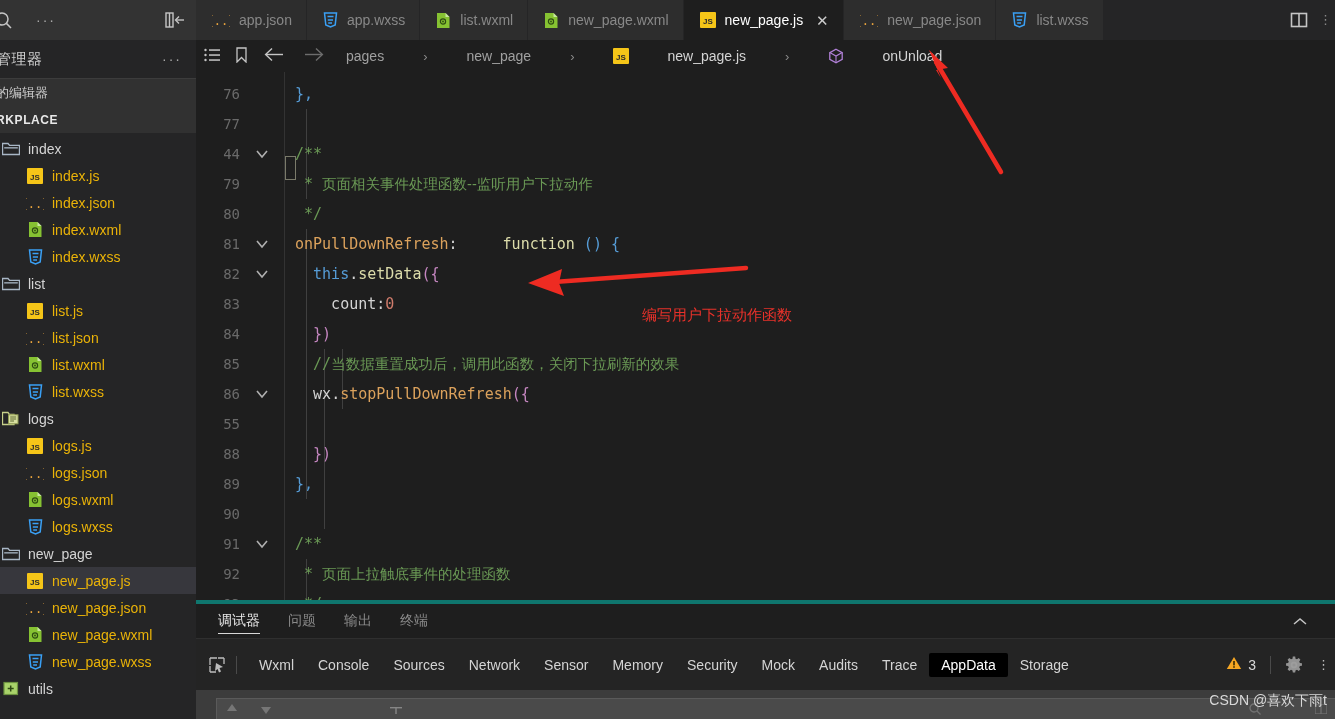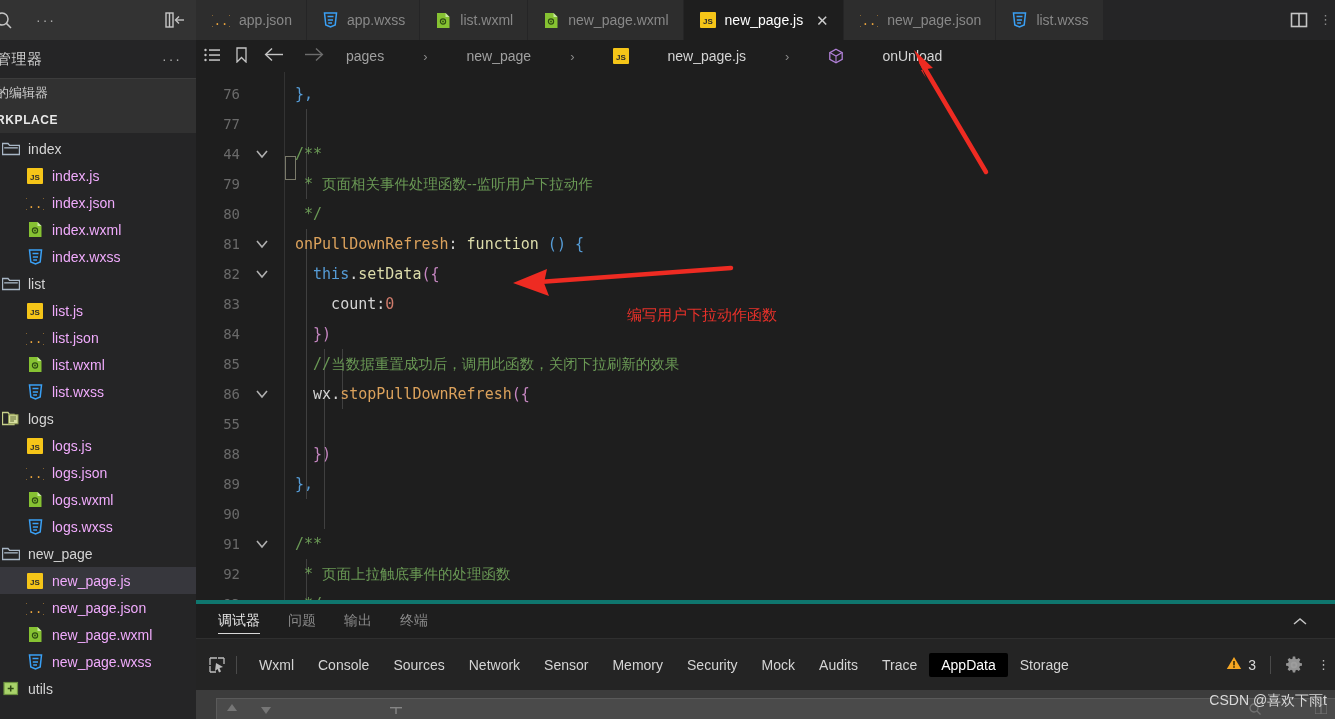--- a/index.html
+++ b/index.html
@@ -75,21 +75,21 @@
     position: relative;
   }
   .tree-row.selected { background: #37373d; }
   .tree-row .ticon {
     width: 22px; height: 18px; flex: 0 0 22px;
     display: flex; align-items: center; justify-content: center;
     margin-right: 6px;
   }
   .tree-row.folder { padding-left: 0; }
   .tree-row.file { padding-left: 24px; }
-  .tree-label { font-size: 14px; color: #f0abfc; }
+  .tree-label { font-size: 14px; color: #eab308; }
   .tree-row.folder .tree-label { color: #d4d4d4; }
 
   
   .main { flex: 1; display: flex; flex-direction: column; height: 719px; min-width: 0; }
 
   
   .tabbar {
     height: 40px; background: #252526;
     display: flex; align-items: stretch; flex: 0 0 40px;
     position: relative;
@@ -159,42 +159,42 @@
   }
   .cl {
     height: 30px; line-height: 30px;
     font-family: "DejaVu Sans Mono", "Liberation Mono", monospace;
     font-size: 15px; white-space: pre; color: #d4d4d4;
     position: relative;
   }
   .tok-comment { color: #6A9955; }
   .tok-comment-cjk { color: #6A9955; font-family: "Liberation Sans", sans-serif; font-size: 14.5px; }
   .tok-fn { color: #DCA25C; }
-  .tok-kw { color: #DCDCAA; }
+  .tok-kw { color: #DCDCAA; margin-left: 36px; }
   .tok-this { color: #569CD6; }
   .tok-method { color: #DCDCAA; }
   .tok-prop { color: #d4d4d4; }
   .tok-num { color: #CE7B6B; }
   .tok-punc { color: #d4d4d4; }
   .tok-paren-m { color: #C586C0; }
   .tok-paren-b { color: #569CD6; }
   .tok-var { color: #d4d4d4; }
 
   
   .iguide {
     position: absolute; width: 1px; background: #404040;
   }
   .brace-box {
     position: absolute; border: 1px solid #7a7a6a;
     pointer-events: none;
   }
 
   
   .annot-layer {
-    position: absolute; left: 1px; top: 0; width: 1162px; height: 719px;
+    position: absolute; left: 16px; top: 0; width: 1162px; height: 719px;
     pointer-events: none; z-index: 50;
   }
   .annot-text {
     position: absolute; color: #e8312a; font-size: 15px;
     font-family: "Liberation Sans", "DejaVu Sans", sans-serif;
     white-space: nowrap; font-weight: 500;
   }
 
   
   .panel { flex: 0 0 auto; background: #1e1e1e; }

